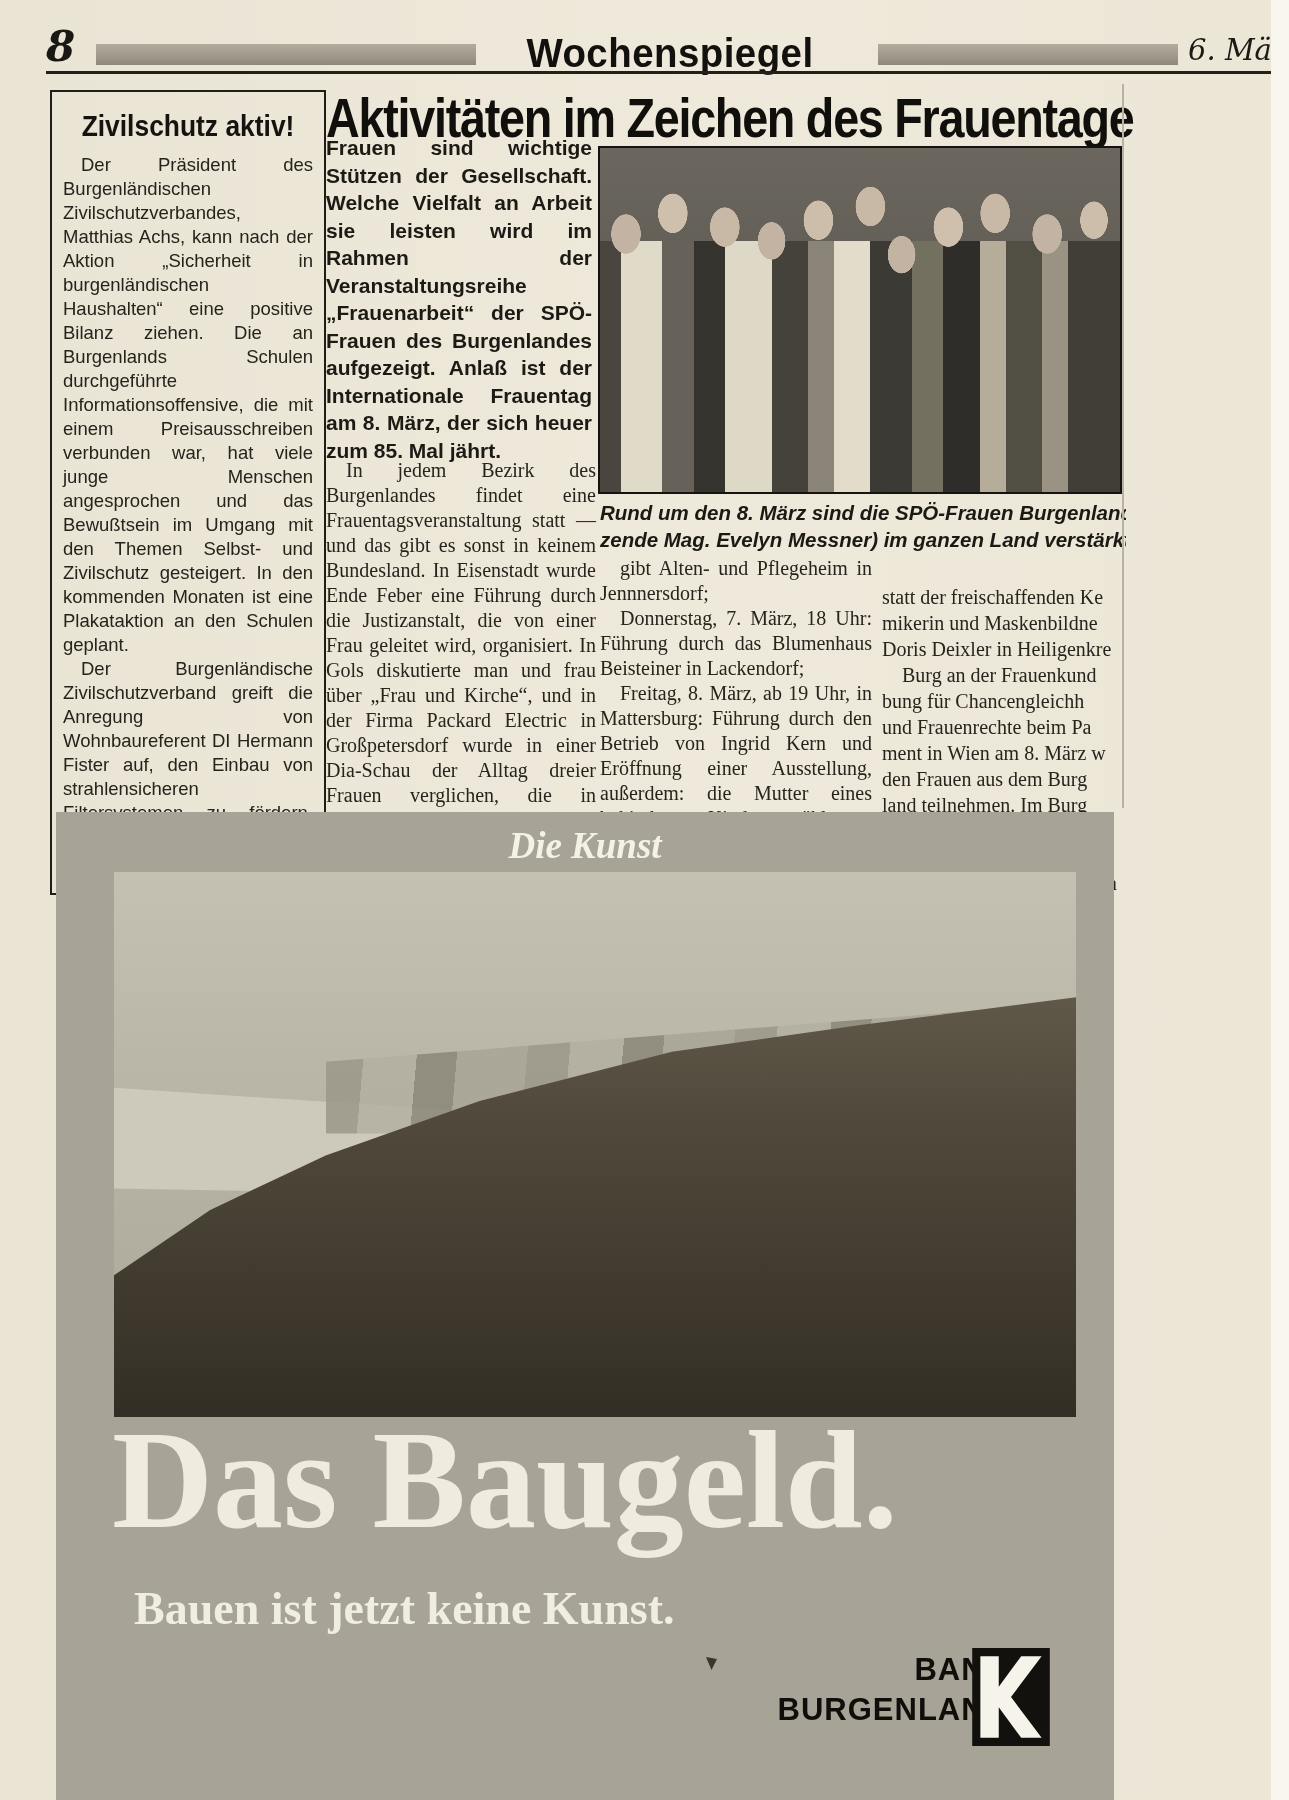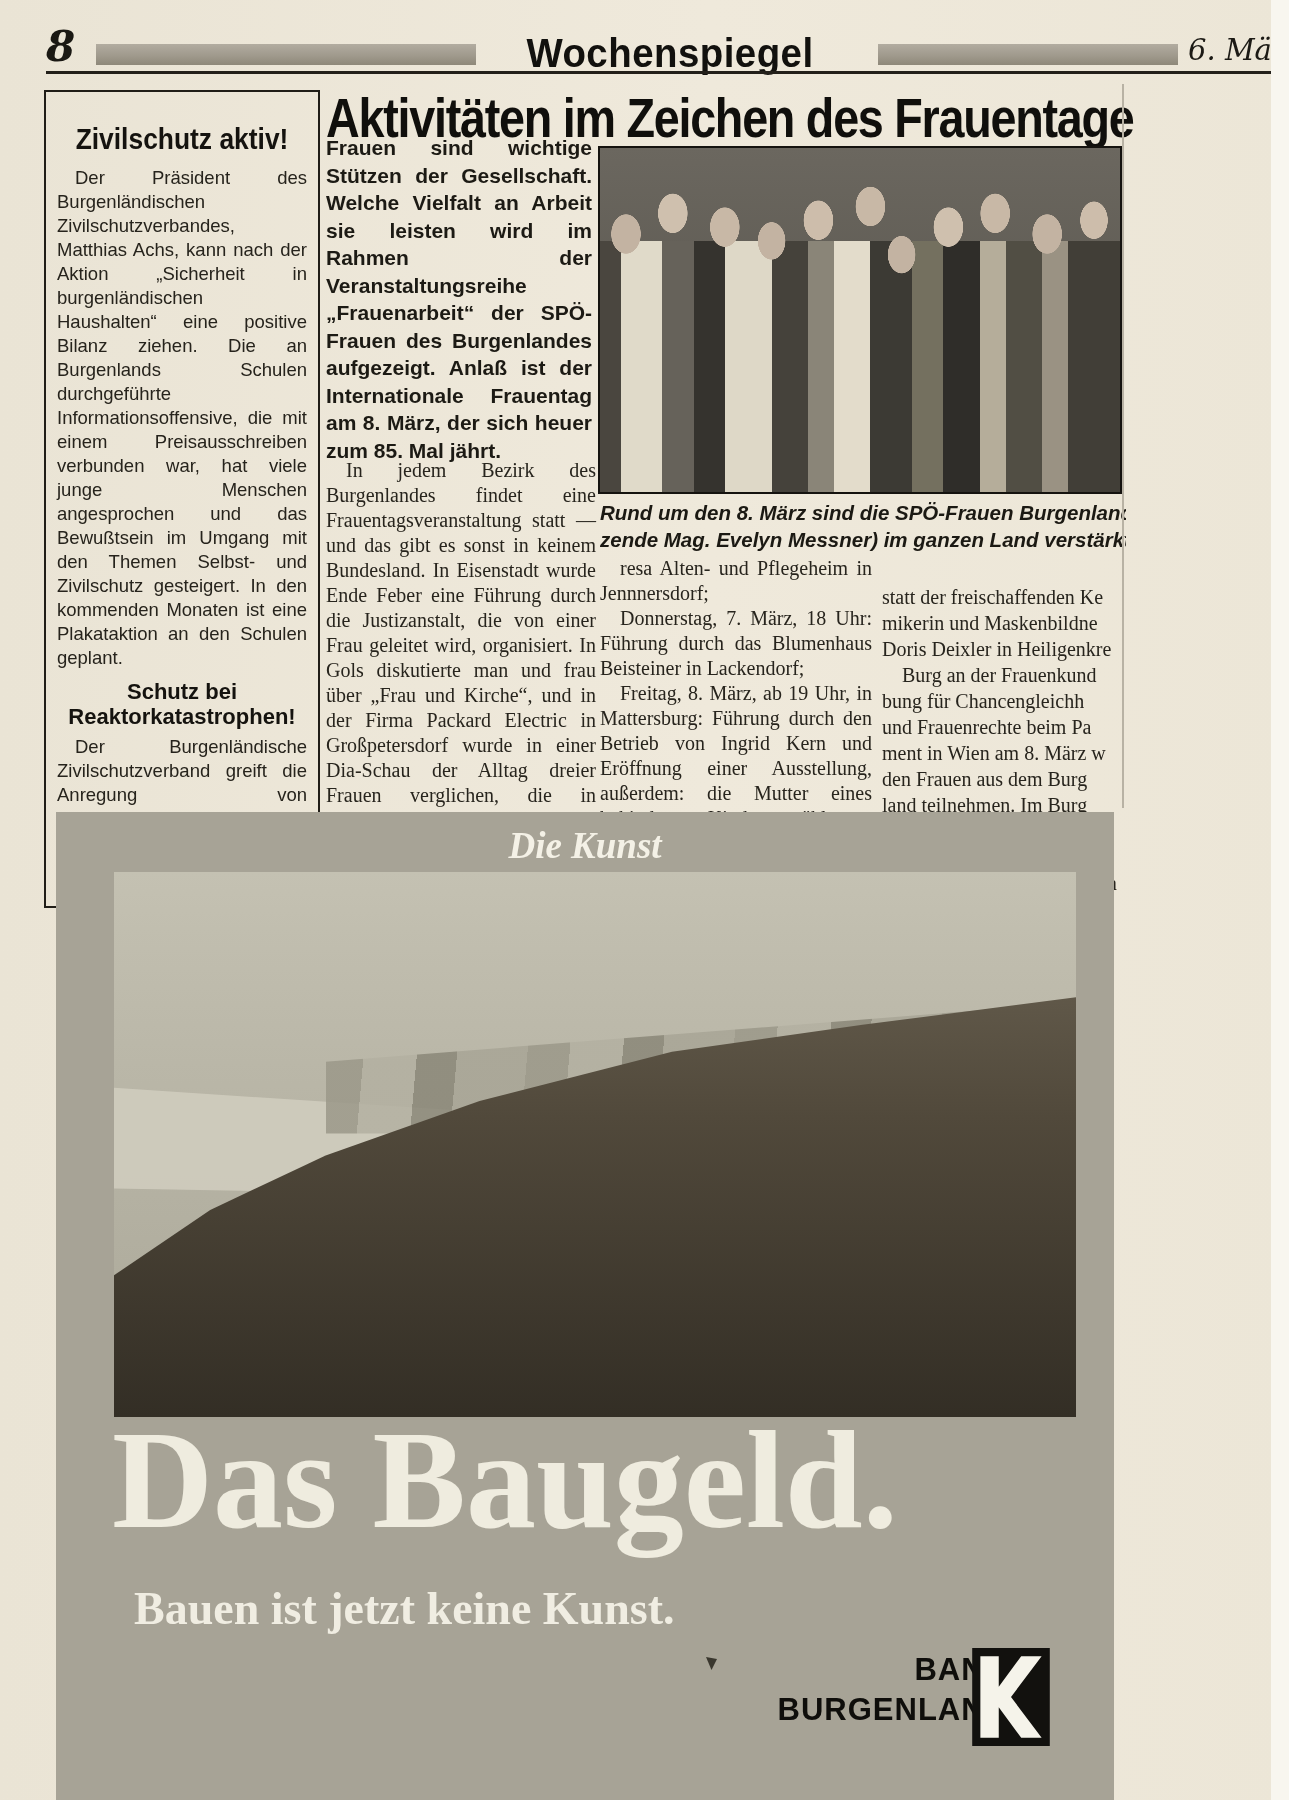--- a/index.html
+++ b/index.html
@@ -18,22 +18,22 @@
     background:linear-gradient(#b2aca0 0%, #a09a8d 55%, #8e8879 100%);}
   .hbar.b1{left:96px; width:380px;}
   .hbar.b2{left:878px; width:300px;}
   .masthead{position:absolute; left:470px; top:31px; width:400px; text-align:center;
     font-weight:bold; font-size:40px; letter-spacing:0.5px; color:#12110e; transform:scaleX(.96); transform-origin:center;}
   .issue-date{position:absolute; left:1188px; top:33px; font-family:"DejaVu Serif",serif;
     font-style:italic; font-size:29px; white-space:nowrap; color:#1c1a15;}
   .header-rule{position:absolute; left:46px; top:71px; width:1225px; height:3px; background:#23201a;}
 
   
-  .side-box{position:absolute; left:44px; top:90px; width:250px; height:772px;
-    border:2px solid #201d17; padding:28px 11px 14px 11px;}
+  .side-box{position:absolute; left:50px; top:90px; width:250px; height:772px;
+    border:2px solid #201d17; padding:15px 11px 14px 11px;}
   .side-title{font-weight:bold; font-size:30px; text-align:center; margin:2px 0 10px 0;
     transform:scaleX(.88); transform-origin:center; white-space:nowrap; color:#15130f;}
   .side-par{font-size:18.5px; line-height:24px; text-align:justify; text-indent:18px; margin:0; color:#26231c;}
   .side-sub{font-weight:bold; font-size:22px; line-height:25px; text-align:center; margin:9px 0 6px 0; color:#15130f;}
 
   
   .headline{position:absolute; left:326px; top:86px; font-weight:bold; font-size:55px;
     letter-spacing:-1.5px; white-space:nowrap; color:#100f0c;
     transform:scaleX(.85); transform-origin:left top;}
   .intro{position:absolute; left:326px; top:134px; width:266px; font-weight:bold;
@@ -104,40 +104,39 @@
   <div class="page-number">8</div>
   <div class="hbar b1"></div>
   <div class="masthead">Wochenspiegel</div>
   <div class="hbar b2"></div>
   <div class="issue-date">6. März 19</div>
   <div class="header-rule"></div>
 
   <div class="side-box">
     <div class="side-title">Zivilschutz aktiv!</div>
     <p class="side-par">Der Präsident des Burgenländischen Zivilschutzverbandes, Matthias Achs, kann nach der Aktion „Sicherheit in burgenländischen Haushalten“ eine positive Bilanz ziehen. Die an Burgenlands Schulen durchgeführte Informationsoffensive, die mit einem Preisausschreiben verbunden war, hat viele junge Menschen angesprochen und das Bewußtsein im Umgang mit den Themen Selbst- und Zivilschutz gesteigert. In den kommenden Monaten ist eine Plakataktion an den Schulen geplant.</p>
-    <div class="side-sub">Schutz bei Reaktorkatastrophen!</div>
     <p class="side-par">Der Burgenländische Zivilschutzverband greift die Anregung von Wohnbaureferent DI Hermann Fister auf, den Einbau von strahlensicheren Filtersystemen zu fördern. Damit kann der Schutz der Bevölkerung bei Reaktorkatastrophen erheblich gesteigert werden. Anläßlich des 10. Jahrestages der Reaktorkatastrophe von Tschernobyl ist eine breite Informations- und Aufklärungskampagne geplant.</p>
   </div>
 
   <div class="headline">Aktivitäten im Zeichen des Frauentage</div>
   <div class="intro">Frauen sind wichtige Stützen der Gesellschaft. Welche Vielfalt an Arbeit sie leisten wird im Rahmen der Veranstaltungsreihe „Frauenarbeit“ der SPÖ-Frauen des Burgenlandes aufgezeigt. Anlaß ist der Internationale Frauentag am 8. März, der sich heuer zum 85. Mal jährt.</div>
 
   <div class="photo"></div>
   <div class="caption">
       <div>Rund um den 8. März sind die SPÖ-Frauen Burgenland (2.v.r. Vor</div>
       <div>zende Mag. Evelyn Messner) im ganzen Land verstärkt aktiv.</div>
     </div>
 
   <div class="body-col col1">
       <p class="para">In jedem Bezirk des Burgenlandes findet eine Frauentagsveranstaltung statt — und das gibt es sonst in keinem Bundesland. In Eisenstadt wurde Ende Feber eine Führung durch die Justizanstalt, die von einer Frau geleitet wird, organisiert. In Gols diskutierte man und frau über „Frau und Kirche“, und in der Firma Packard Electric in Großpetersdorf wurde in einer Dia-Schau der Alltag dreier Frauen verglichen, die in verschiedenen Bereichen arbeiten.</p>
       <p class="para">Weitere Veranstaltungen zum Internationalen Frauentag:</p>
       <p class="para">Mittwoch, 6. März, 17 Uhr: Führung durch das Mutter The-</p>
     </div>
   <div class="body-col col2">
-      <p class="para">resa Alten- und Pflegeheim in Jennnersdorf;</p>
+      <p class="para">gibt Alten- und Pflegeheim in Jennnersdorf;</p>
       <p class="para">Donnerstag, 7. März, 18 Uhr: Führung durch das Blumenhaus Beisteiner in Lackendorf;</p>
       <p class="para">Freitag, 8. März, ab 19 Uhr, in Mattersburg: Führung durch den Betrieb von Ingrid Kern und Eröffnung einer Ausstellung, außerdem: die Mutter eines behinderten Kindes erzählt aus ihrem Leben;</p>
       <p class="para">Donnerstag, 14. März, 19.30 Uhr: Führung durch die Werk-</p>
     </div>
   <div class="body-col col3">
       <div>statt der freischaffenden Ke</div>
       <div>mikerin und Maskenbildne</div>
       <div>Doris Deixler in Heiligenkre</div>
       <div> Burg an der Frauenkund</div>
       <div>bung für Chancengleichh</div>

